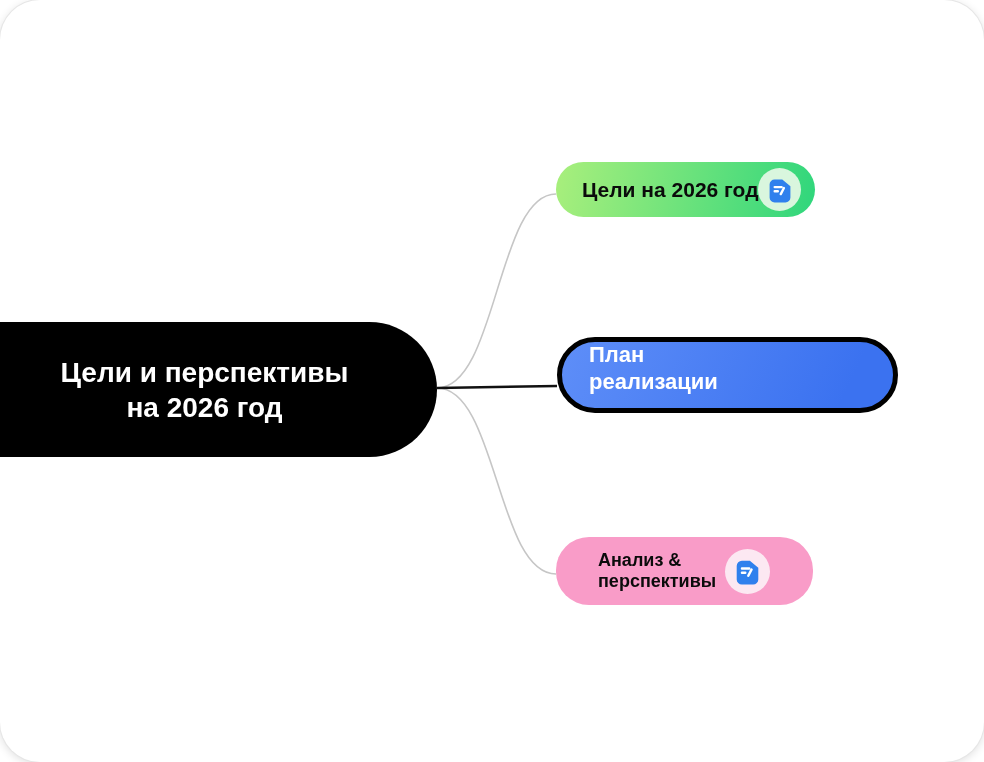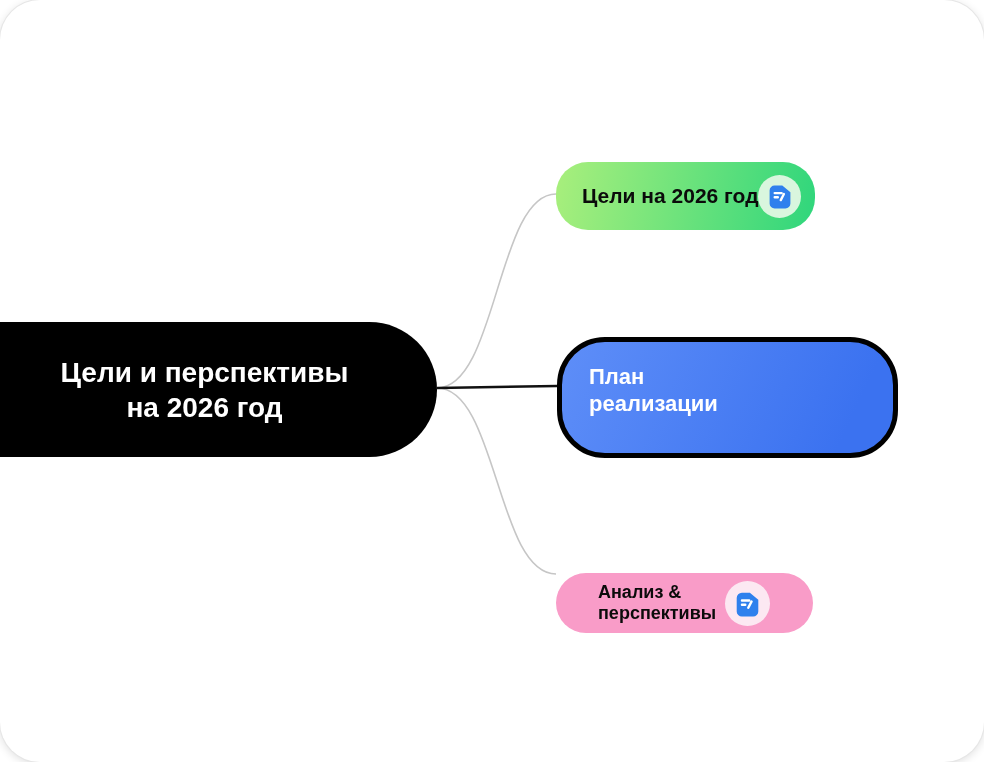--- a/index.html
+++ b/index.html
@@ -29,34 +29,34 @@
     border-radius: 68px;
     flex-direction: column; justify-content: center;
     padding-left: 110px; padding-right: 58px;
     color: #ffffff; text-align: center;
     font-size: 28px; line-height: 35px; font-weight: 700;
     cursor: pointer;
   }
 
   
   .goals-node {
-    left: 556px; top: 162px; width: 259px; height: 68px;
+    left: 556px; top: 162px; width: 259px; height: 55px;
     border-radius: 32px;
     background: linear-gradient(100deg, #a9ef7c 0%, #2fd67c 100%);
     padding: 0 21px 0 26px;
     cursor: pointer;
   }
   .goals-label {
     flex: 1; font-size: 21px; font-weight: 600; color: #0b0b0b;
     white-space: nowrap;
   }
 
   
   .plan-node {
-    left: 557px; top: 337px; width: 341px; height: 121px;
+    left: 557px; top: 337px; width: 341px; height: 76px;
     border-radius: 48px;
     background: linear-gradient(115deg, #5e8ef8 0%, #3b72f0 85%);
     border: 5px solid #000000;
     padding: 0 21px 15px 27px;
     cursor: pointer;
   }
   .plan-label {
     flex: 1; font-size: 22px; line-height: 27px; font-weight: 700; color: #ffffff;
   }
   .note-badge {
@@ -65,21 +65,21 @@
     padding: 0 14px 0 10px;
     box-shadow: 0 1px 4px rgba(0,0,0,0.22);
     cursor: pointer;
   }
   .note-badge .badge-label {
     font-size: 16px; font-weight: 700; color: #141414; white-space: nowrap;
   }
 
   
   .analysis-node {
-    left: 556px; top: 573px; width: 257px; height: 60px;
+    left: 556px; top: 537px; width: 257px; height: 68px;
     border-radius: 33px;
     background: #f99cc8;
     padding: 0 43px 0 42px;
     cursor: pointer;
   }
   .analysis-label {
     flex: 1; font-size: 18px; line-height: 21px; font-weight: 600; color: #0b0b0b;
   }
 
   

